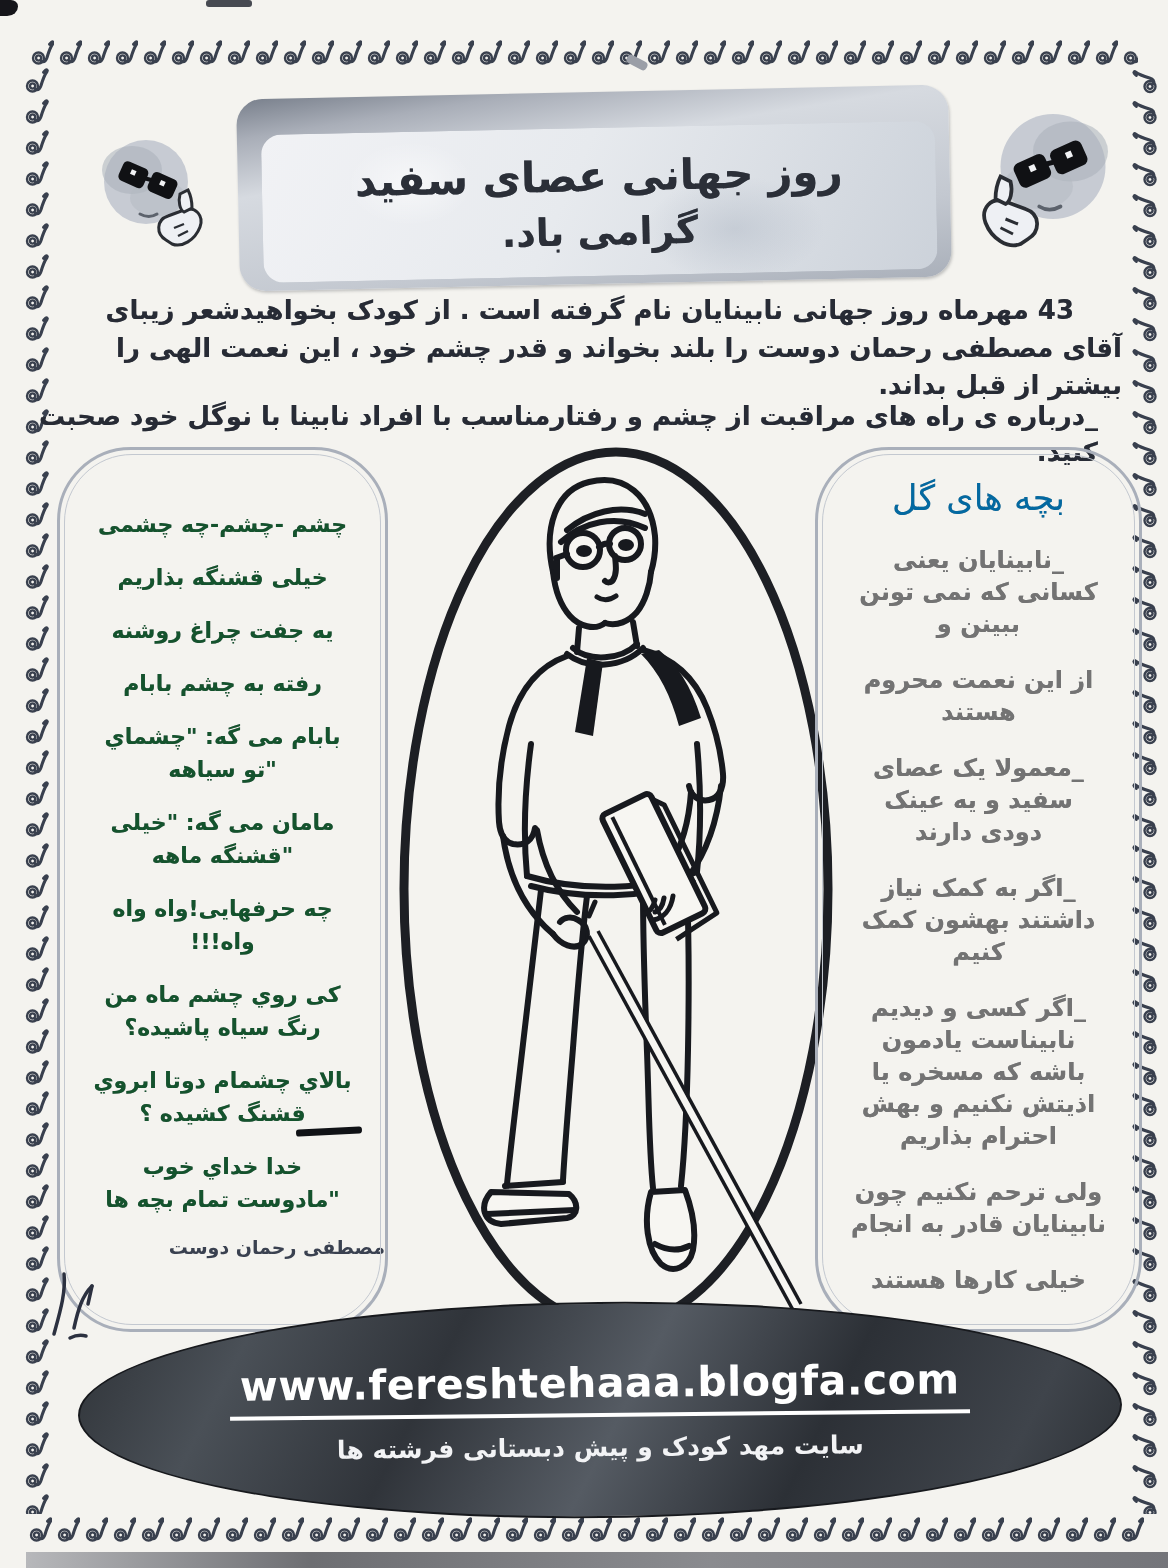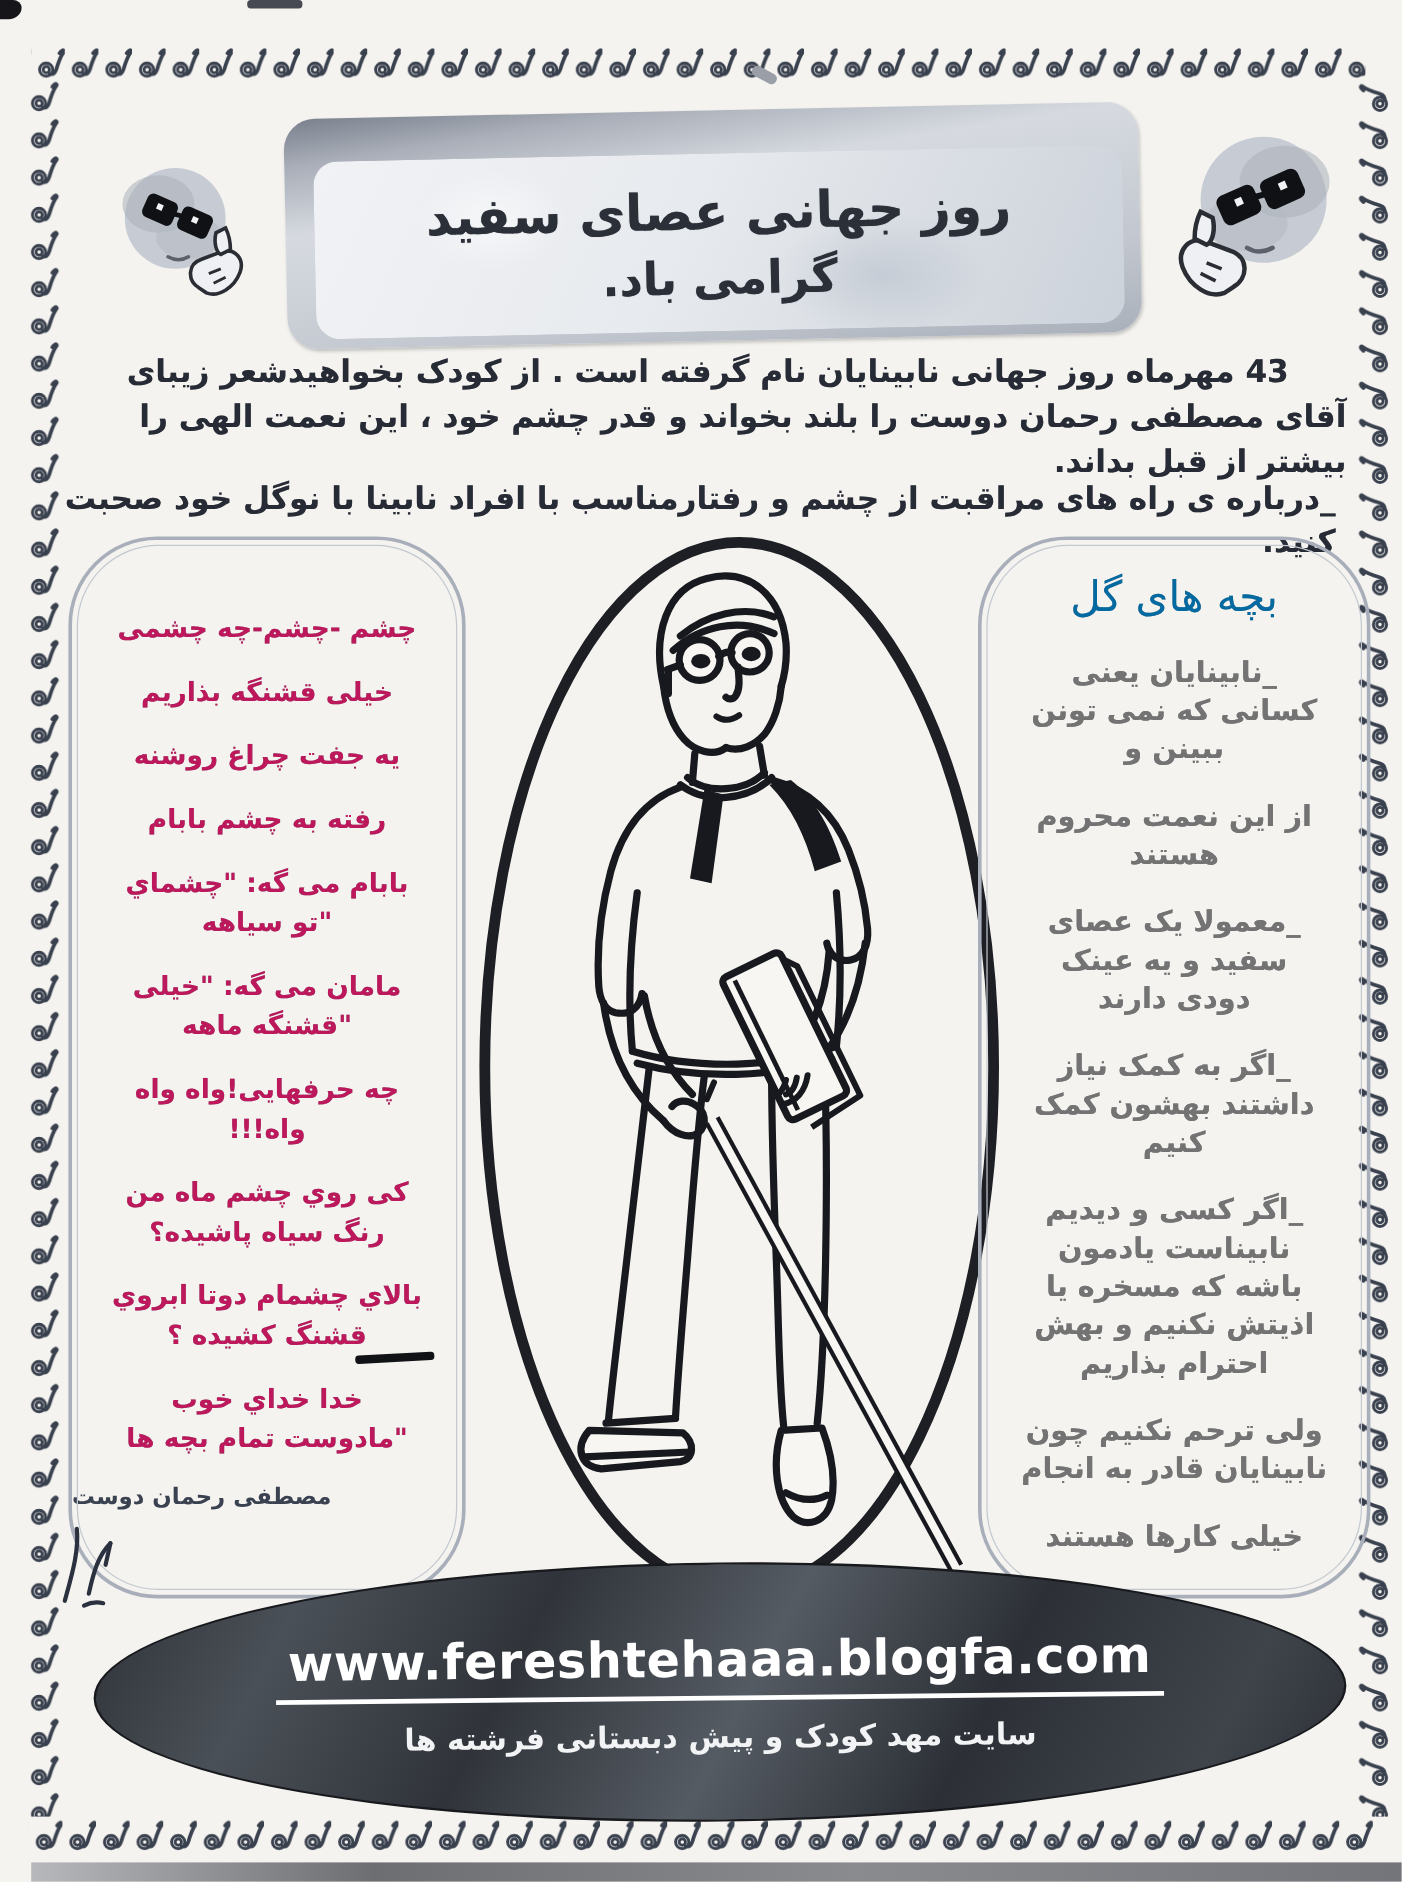--- a/index.html
+++ b/index.html
@@ -33,40 +33,40 @@
   .banner-line1{font-size:42px;font-weight:bold;color:#2b2f38;line-height:1.45;text-shadow:0 0 .6px rgba(30,34,44,.55);}
   .banner-line2{font-size:38px;font-weight:bold;color:#2b2f38;line-height:1.3;text-shadow:0 0 .6px rgba(30,34,44,.55);}
   
   .intro{
     left:42px;top:292px;width:1080px;
     direction:rtl;text-align:right;text-indent:48px;
     font-size:26px;font-weight:bold;line-height:1.45;color:#272b35;
     text-shadow:0 0 .5px rgba(35,40,52,.5);
   }
   .note{
-    left:49px;top:398px;width:1064px;
+    left:34px;top:398px;width:1064px;
     direction:rtl;text-align:right;
     font-size:26px;font-weight:bold;line-height:1.4;color:#272b35;
     text-shadow:0 0 .5px rgba(35,40,52,.5);
   }
   
   .panel{
     position:absolute;border:3px solid #a9afba;border-radius:74px;
   }
   .panel::before{
     content:"";position:absolute;inset:4px;border:1px solid #c3c8d0;border-radius:68px;pointer-events:none;
   }
   .panel-left{left:57px;top:447px;width:325px;height:879px;}
   .panel-right{left:815px;top:447px;width:321px;height:879px;}
   .poem{
     position:relative;padding:58px 12px 0;direction:rtl;text-align:center;
   }
   .stanza{
     white-space:pre-line;font-size:22px;font-weight:bold;line-height:33px;
-    margin-bottom:20px;color:#be185d;text-shadow:0 0 .5px rgba(35,40,52,.5);
+    margin-bottom:20px;color:#14532d;text-shadow:0 0 .5px rgba(35,40,52,.5);
   }
   .poem-author{
     font-size:19px;font-weight:bold;color:#3a4150;margin-top:8px;
   }
   .rp-content{position:relative;padding:28px 12px 0;direction:rtl;text-align:center;}
   .rp-title{
     font-size:35px;font-weight:400;color:#0369a1;margin-bottom:26px;
     text-shadow:0 0 .5px rgba(35,40,52,.4);
   }
   .rp-item{
@@ -202,21 +202,21 @@
 "قشنگه ماهه</div>
       <div class="stanza">چه حرفهایی!واه واه
 واه!!!</div>
       <div class="stanza">کی روي چشم ماه من
 رنگ سیاه پاشیده؟</div>
       <div class="stanza">بالاي چشمام دوتا ابروي
 قشنگ کشیده ؟</div>
       <div class="stanza">خدا خداي خوب
 "مادوست تمام بچه ها</div>
     </div>
-  <div class="poem-author" style="text-align:left;direction:rtl">مصطفی رحمان دوست</div>
+  <div class="poem-author" style="text-align:right;direction:rtl">مصطفی رحمان دوست</div>
 </div>
 
 <svg class="abs" style="left:391px;top:444px" width="450" height="890" viewBox="0 0 450 890">
   <ellipse cx="225" cy="445" rx="212" ry="437" fill="none" stroke="#1d1f24" stroke-width="9"></ellipse>
   <g stroke="#17191e" stroke-width="6" fill="none" stroke-linecap="round" stroke-linejoin="round">
 
     <path d="M162 128 C152 84 165 46 198 38 C234 29 260 52 264 92 C265 106 263 118 260 128"></path>
     <path d="M162 128 C164 146 170 162 179 172 C188 182 204 187 214 179"></path>
     <path d="M260 128 C259 142 254 158 246 168 C238 177 226 183 214 179"></path>
     <path d="M170 98 C192 78 224 70 254 84"></path>

